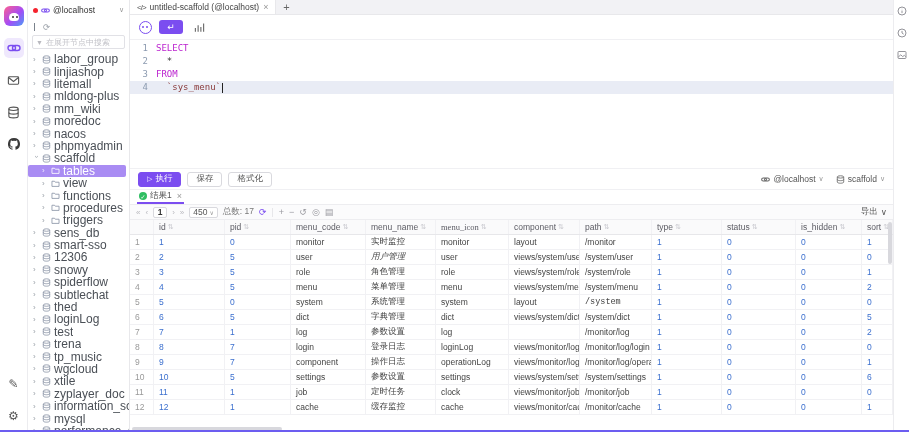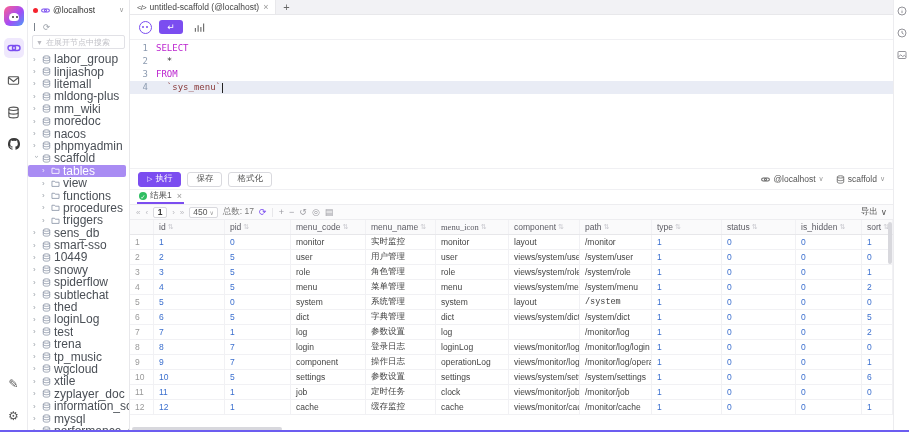--- a/index.html
+++ b/index.html
@@ -354,21 +354,21 @@
       </div>
       <div class="titem">
         <span class="chev">›</span>
         <span class="nicon">
           <svg width="9" height="9" viewBox="0 0 14 14" fill="none" stroke="#8a94a6" stroke-width="1.3">
             <ellipse cx="7" cy="3.2" rx="5" ry="1.9"></ellipse>
             <path d="M2 3.2v7.6c0 1.1 2.2 1.9 5 1.9s5-.8 5-1.9V3.2"></path>
             <path d="M2 7c0 1.1 2.2 1.9 5 1.9S12 8.1 12 7"></path>
           </svg>
         </span>
-        <span class="tlabel">10449</span>
+        <span class="tlabel">12306</span>
       </div>
       <div class="titem">
         <span class="chev">›</span>
         <span class="nicon">
           <svg width="9" height="9" viewBox="0 0 14 14" fill="none" stroke="#8a94a6" stroke-width="1.3">
             <ellipse cx="7" cy="3.2" rx="5" ry="1.9"></ellipse>
             <path d="M2 3.2v7.6c0 1.1 2.2 1.9 5 1.9s5-.8 5-1.9V3.2"></path>
             <path d="M2 7c0 1.1 2.2 1.9 5 1.9S12 8.1 12 7"></path>
           </svg>
         </span>
@@ -685,21 +685,21 @@
           <div class="gcell cell-num" style="flex: 0 0 70px;">1</div>
           <div class="gcell cell-num" style="flex: 0 0 74px;">0</div>
           <div class="gcell cell-num" style="flex: 0 0 66px;">0</div>
           <div class="gcell cell-num" style="flex: 1 1 0%;">1</div>
         </div>
         <div class="grow">
           <div class="gcell cell-rownum" style="flex: 0 0 24px;">2</div>
           <div class="gcell cell-num" style="flex: 0 0 71px;">2</div>
           <div class="gcell cell-num" style="flex: 0 0 66px;">5</div>
           <div class="gcell" style="flex: 0 0 75px;">user</div>
-          <div class="gcell" style="flex: 0 0 70px;">用户管理</div>
+          <div class="gcell" style="flex: 0 0 70px; font-style: italic;">用户管理</div>
           <div class="gcell" style="flex: 0 0 73px;">user</div>
           <div class="gcell" style="flex: 0 0 71px;">views/system/user</div>
           <div class="gcell" style="flex: 0 0 72px;">/system/user</div>
           <div class="gcell cell-num" style="flex: 0 0 70px;">1</div>
           <div class="gcell cell-num" style="flex: 0 0 74px;">0</div>
           <div class="gcell cell-num" style="flex: 0 0 66px;">0</div>
           <div class="gcell cell-num" style="flex: 1 1 0%;">0</div>
         </div>
         <div class="grow">
           <div class="gcell cell-rownum" style="flex: 0 0 24px;">3</div>

